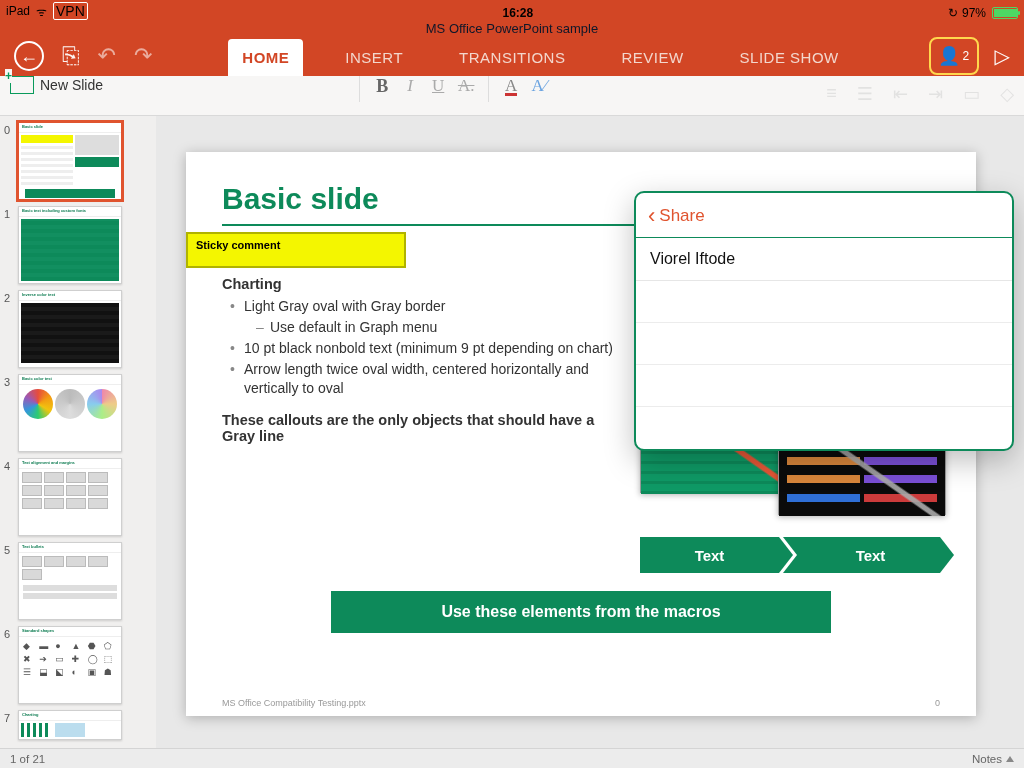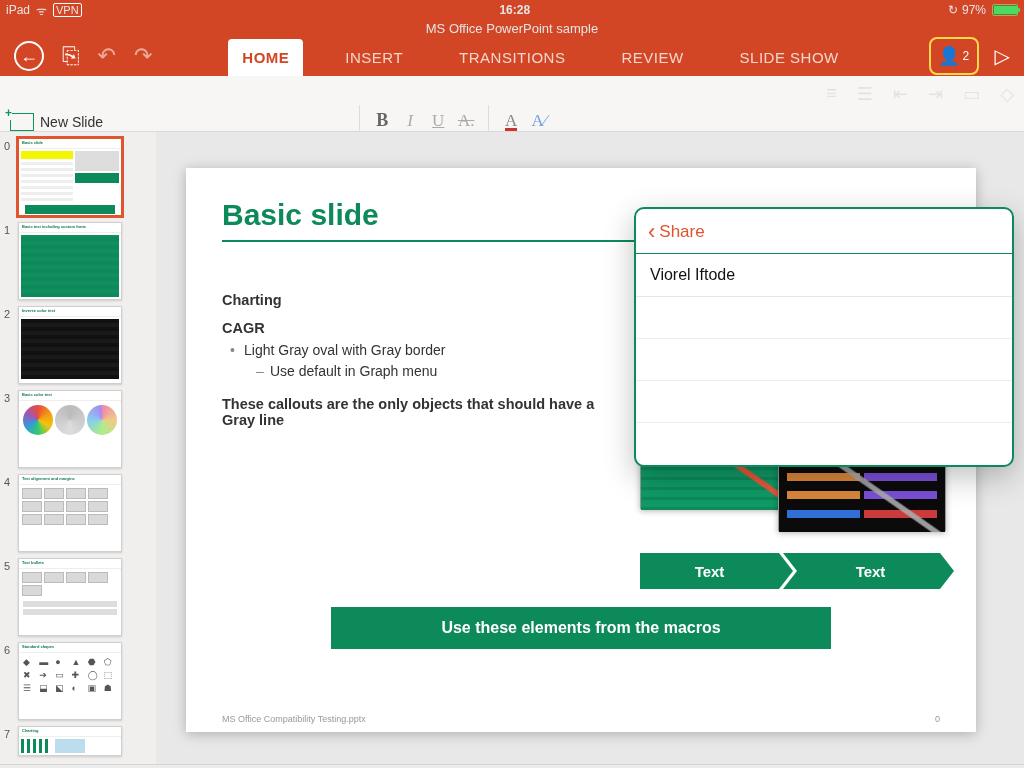--- a/index.html
+++ b/index.html
@@ -1,44 +1,44 @@
 <!DOCTYPE html>
 <html><head>
 <meta charset="utf-8">
 <style>
 * { margin:0; padding:0; box-sizing:border-box; font-family:-apple-system,Helvetica,Arial,sans-serif; }
 html,body { width:1024px; height:768px; overflow:hidden; background:#fff; }
 
 
-.status-bar { height:20px; background:#d24625; color:#e5e5e5; display:flex; align-items:center; font-size:12px; padding:8px 6px; }
+.status-bar { height:20px; background:#d24625; color:#000000; display:flex; align-items:flex-end; font-size:12px; padding:0 6px; }
 .status-left { display:flex; align-items:center; gap:6px; }
 .status-center { flex:1; text-align:center; font-weight:600; }
 .status-right { display:flex; align-items:center; gap:4px; }
-.vpn-box { border:1px solid #fff; font-size:11px; padding:0 2px; border-radius:2px; }
+.vpn-box { border:1px solid #fff; font-size:14px; padding:0 2px; border-radius:2px; }
 .battery { display:inline-block; width:26px; height:12px; border:1px solid #4cd964; border-radius:2px; position:relative; margin-left:2px;}
 .battery::after { content:""; position:absolute; right:-3px; top:3px; width:2px; height:4px; background:#4cd964; border-radius:1px;}
 .battery-fill { position:absolute; left:1px; top:1px; bottom:1px; width:95%; background:#4cd964; }
 
 
 .ribbon { background:#d24625; height:56px; position:relative; }
-.doc-title { color:#e5e5e5; font-size:13px; text-align:center; padding-top:1px; height:16px; }
+.doc-title { color:#0f172a; font-size:13px; text-align:center; padding-top:1px; height:16px; }
 .ribbon-row { display:flex; align-items:flex-end; height:40px; }
 .ribbon-left { display:flex; align-items:center; gap:18px; padding-left:14px; height:100%; }
 .ribbon-left .ico { color:#fff; font-size:22px; opacity:.95; }
 .back-circle { width:30px; height:30px; border:2px solid #fff; border-radius:50%; display:flex; align-items:center; justify-content:center; color:#fff; font-size:18px; }
 .tabs { flex:1; display:flex; justify-content:center; gap:28px; align-items:flex-end; height:100%; }
 .tab { color:#f3d7cd; font-size:15px; letter-spacing:.5px; padding:10px 14px 10px; font-weight:500;}
 .tab.active { background:#fff; color:#d24625; font-weight:700; border-radius:4px 4px 0 0;}
 .ribbon-right { display:flex; align-items:center; gap:16px; padding-right:14px; height:100%; position:relative;}
 .collab-btn { width:50px; height:38px; border:2px solid #ffd84d; border-radius:8px; display:flex; align-items:center; justify-content:center; color:#fff; gap:2px; font-size:12px; position:relative;}
 .collab-btn .person { font-size:18px; }
 .play-btn { color:#fff; font-size:20px; }
 
 
-.format-bar { height:56px; background:#f7f6f5; border-bottom:1px solid #d9d9d9; display:flex; align-items:flex-end; padding:0 10px; position:relative;}
+.format-bar { height:40px; background:#f7f6f5; border-bottom:1px solid #d9d9d9; display:flex; align-items:flex-start; padding:0 10px; position:relative;}
 .format-sep { width:1px; height:26px; background:#ddd; margin:0 8px; }
 .new-slide { display:flex; align-items:center; gap:6px; color:#333; font-size:14px; }
 .plus-box { width:24px; height:18px; border:1.5px solid #099a5b; position:relative; }
 .plus-box::before { content:"+"; color:#099a5b; position:absolute; top:-8px; left:-6px; font-size:12px; font-weight:bold; background:#f7f6f5;}
 .fmt-btn { color:#aaa; font-size:17px; width:28px; text-align:center; font-family:Georgia,serif;}
 .fmt-btn.bold { font-weight:bold; color:#666; font-size:18px;}
 .fmt-btn.italic { font-style:italic; }
 .fmt-btn.under { text-decoration:underline; }
 .fmt-btn.strike { text-decoration:line-through; }
 .fmt-color { color:#888; border-bottom:3px solid #c33; line-height:14px; display:inline-block; font-family:Georgia,serif;}
@@ -307,29 +307,31 @@
             <div style="width:30px;height:14px;background:linear-gradient(90deg,#bde,#bde)"></div>
           </div>
         </div>
       </div>
   </div>
 
   <div class="canvas-wrap">
     <div class="slide">
       <h1>Basic slide</h1>
       <div class="divider"></div>
+      <div class="sticky">Sticky comment</div>
       <div class="slide-body">
         <div class="col-left">
           <div class="sect-h">Charting</div>
-          <div class="sect-h" style="margin-top:12px">CAGR</div>
           <ul>
             <li>Light Gray oval with Gray border</li>
             <ul>
                 <li>Use default in Graph menu</li>
               </ul>
+            <li>10 pt black nonbold text (minimum 9 pt depending on chart)</li>
+            <li>Arrow length twice oval width, centered horizontally and vertically to oval</li>
           </ul>
           <div class="closing">These callouts are the only objects that should have a Gray line</div>
         </div>
         <div class="col-right">
           <div class="col-hdr-box">Column Header</div>
           <div class="tree">
             <div style="font-weight:700">Text</div>
             <div class="lvl2" style="padding-left:30px;position:relative"><span style="position:absolute;left:16px">•</span><span>Text</span></div>
             <div class="lvl2" style="padding-left:48px">Text</div>
           </div>

